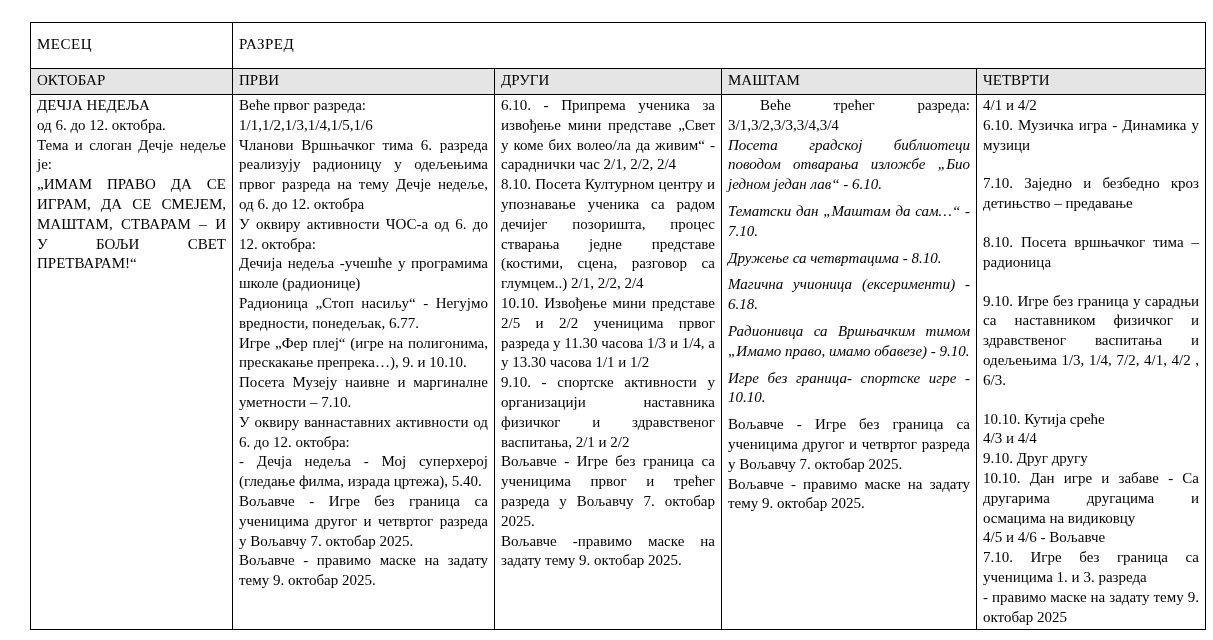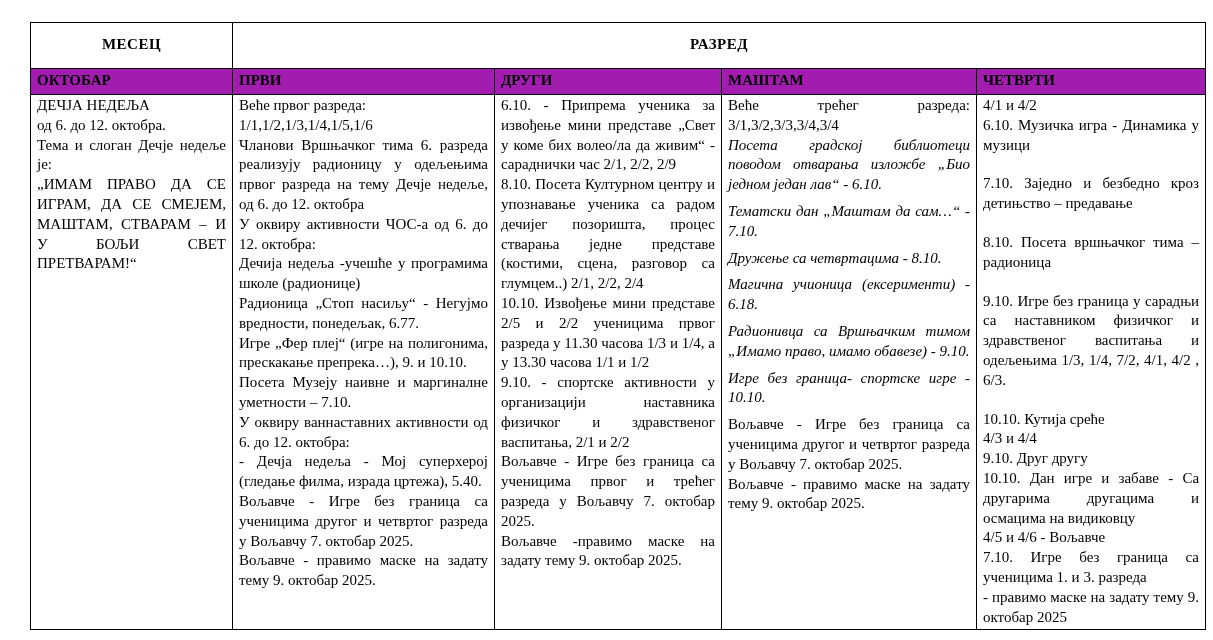--- a/index.html
+++ b/index.html
@@ -29,41 +29,41 @@
   th, td {
     border: 1px solid #000000;
     vertical-align: top;
     padding: 1px 6px 2px 6px;
     font-size: 15px;
     line-height: 1.32;
     overflow: hidden;
   }
   tr.r1 th {
     height: 42px;
-    text-align: center;
+    text-align: left;
     vertical-align: middle;
-    font-weight: bold;
+    font-weight: normal;
     letter-spacing: 0.5px;
   }
   tr.r2 td {
-    background: #a21caf;
+    background: #e5e5e5;
     height: 22px;
     vertical-align: middle;
-    font-weight: bold;
+    font-weight: normal;
     margin-top: 7px;
   }
   tr.r3 td {
     height: 514px;
   }
   .para {
     text-align: justify;
     margin: 0;
   }
   .para.bold { font-weight: normal; }
-  .para.jlast { text-align-last: justify; }
+  .para.jlast { text-align-last: justify; margin-left: 32px; }
   .para.spaced { margin-bottom: 7px; font-style: italic; }
   .para.blank { min-height: 19px; }
 </style>
 </head>
 <body>
 
 <div class="page">
   <table class="schedule">
     <colgroup>
       <col class="c1">
@@ -99,21 +99,21 @@
             <div class="para">Дечија недеља -учешће у програмима школе (радионице)</div>
             <div class="para">Радионица „Стоп насиљу“ - Негујмо вредности, понедељак, 6.77.</div>
             <div class="para">Игре „Фер плеј“ (игре на полигонима, прескакање препрека…), 9. и 10.10.</div>
             <div class="para">Посета Музеју наивне и маргиналне уметности – 7.10.</div>
             <div class="para">У оквиру ваннаставних активности од 6. до 12. октобра:</div>
             <div class="para">- Дечја недеља - Мој суперхерој (гледање филма, израда цртежа), 5.40.</div>
             <div class="para">Вољавче - Игре без граница са ученицима другог и четвртог разреда у Вољавчу 7. октобар 2025.</div>
             <div class="para">Вољавче - правимо маске на задату тему 9. октобар 2025.</div>
           </td>
         <td>
-            <div class="para">6.10. - Припрема ученика за извођење мини представе „Свет у коме бих волео/ла да живим“ - сараднички час 2/1, 2/2, 2/9</div>
+            <div class="para">6.10. - Припрема ученика за извођење мини представе „Свет у коме бих волео/ла да живим“ - сараднички час 2/1, 2/2, 2/4</div>
             <div class="para">8.10. Посета Културном центру и упознавање ученика са радом дечијег позоришта, процес стварања једне представе (костими, сцена, разговор са глумцем..) 2/1, 2/2, 2/4</div>
             <div class="para">10.10. Извођење мини представе 2/5 и 2/2 ученицима првог разреда у 11.30 часова 1/3 и 1/4, а у 13.30 часова 1/1 и 1/2</div>
             <div class="para">9.10. - спортске активности у организацији наставника физичког и здравственог васпитања, 2/1 и 2/2</div>
             <div class="para">Вољавче - Игре без граница са ученицима првог и трећег разреда у Вољавчу 7. октобар 2025.</div>
             <div class="para">Вољавче -правимо маске на задату тему 9. октобар 2025.</div>
           </td>
         <td>
             <div class="para bold jlast">Веће трећег разреда:</div>
             <div class="para">3/1,3/2,3/3,3/4,3/4</div>
             <div class="para spaced">Посета градској библиотеци поводом отварања изложбе „Био једном један лав“ - 6.10.</div>

